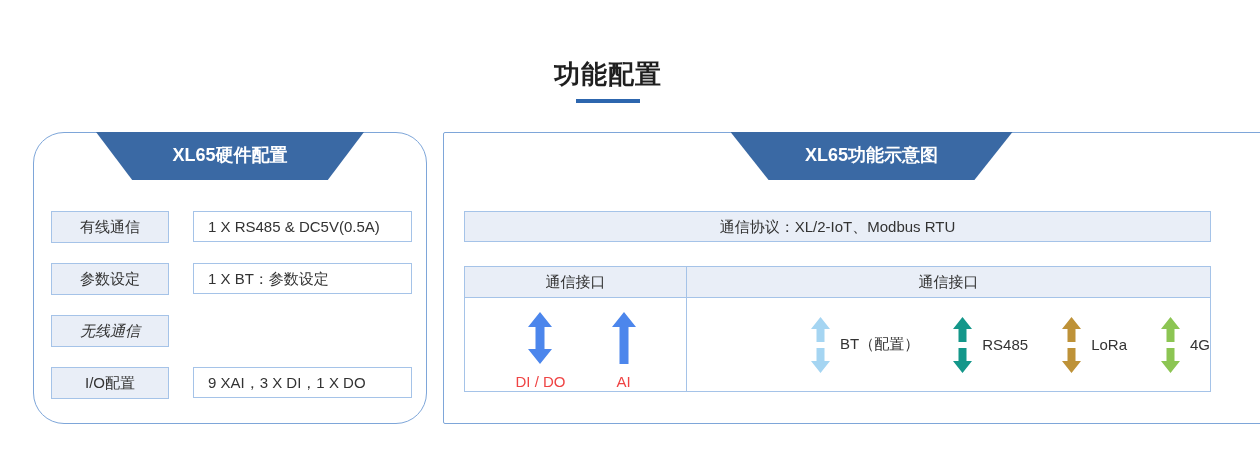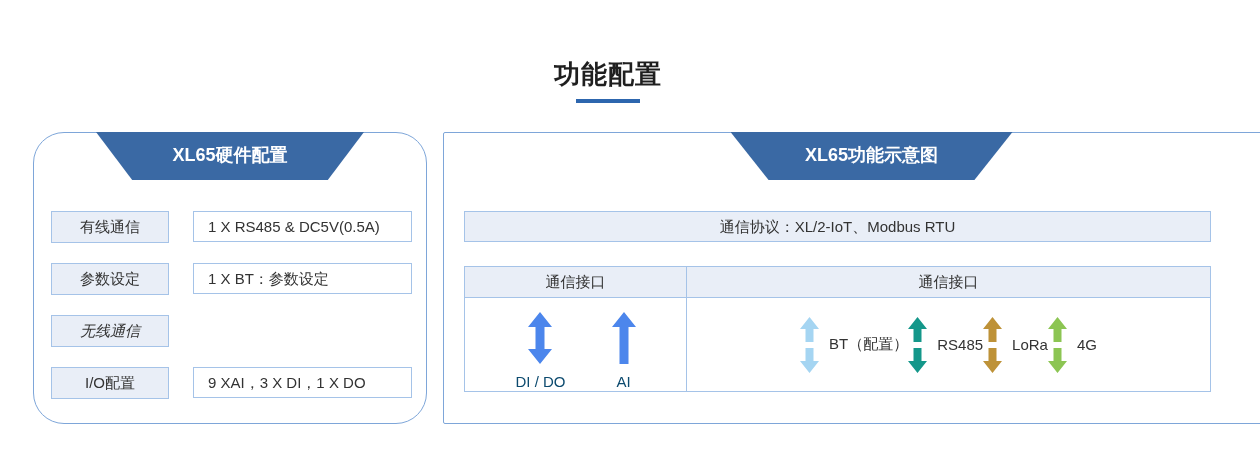--- a/index.html
+++ b/index.html
@@ -38,23 +38,23 @@
 
   table.sig-table { position:absolute; top:133px; left:20px; width:747px; height:126px;
     border-collapse:collapse; table-layout:fixed; }
   .sig-table th, .sig-table td { border:1px solid #a5c3e8; }
   .sig-table th { height:31px; background:#e9eef7; font-size:15px; font-weight:normal; text-align:center; }
   .col-signal { width:222px; }
   .sig-table td { background:#fff; vertical-align:middle; }
 
   .port-cell { display:flex; justify-content:center; align-items:flex-start; gap:46px; padding-top:13px; }
   .port-item { display:flex; flex-direction:column; align-items:center; }
-  .port-item .lbl { margin-top:9px; font-size:15px; color:#0c4a6e; white-space:nowrap; }
+  .port-item .lbl { margin-top:9px; font-size:15px; color:#ef4444; white-space:nowrap; }
 
-  .iface-cell { display:flex; justify-content:center; align-items:center; }
+  .iface-cell { display:flex; justify-content:flex-end; align-items:center; gap:34px; }
   .iface-item { display:flex; flex-direction:row; align-items:center; gap:10px; }
   .iface-item .lbl { font-size:15px; color:#333; white-space:nowrap; }
 
   svg { display:block; }
 </style>
 </head>
 <body>
 
 <div class="stage">
 

